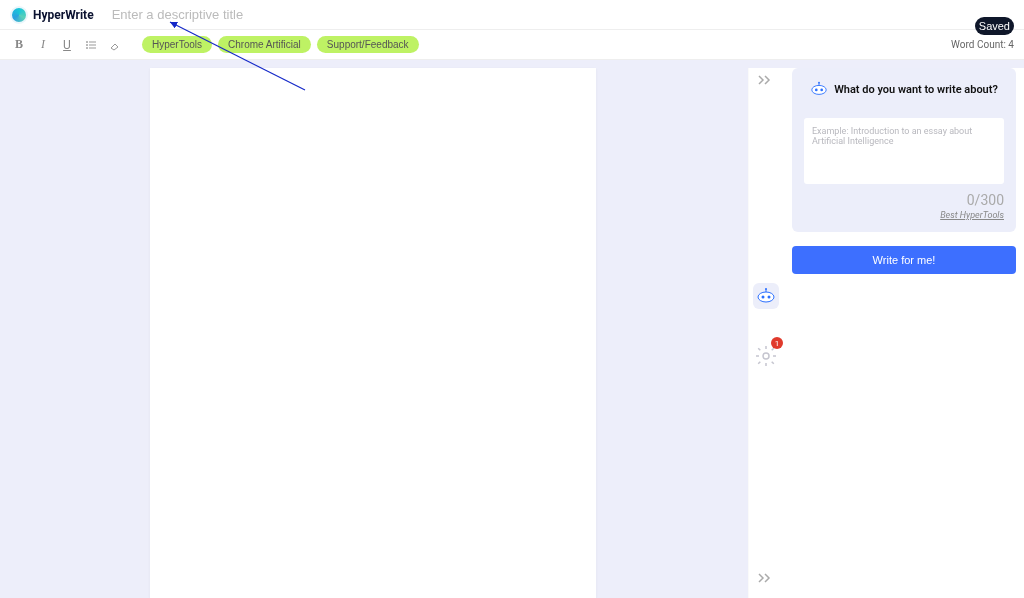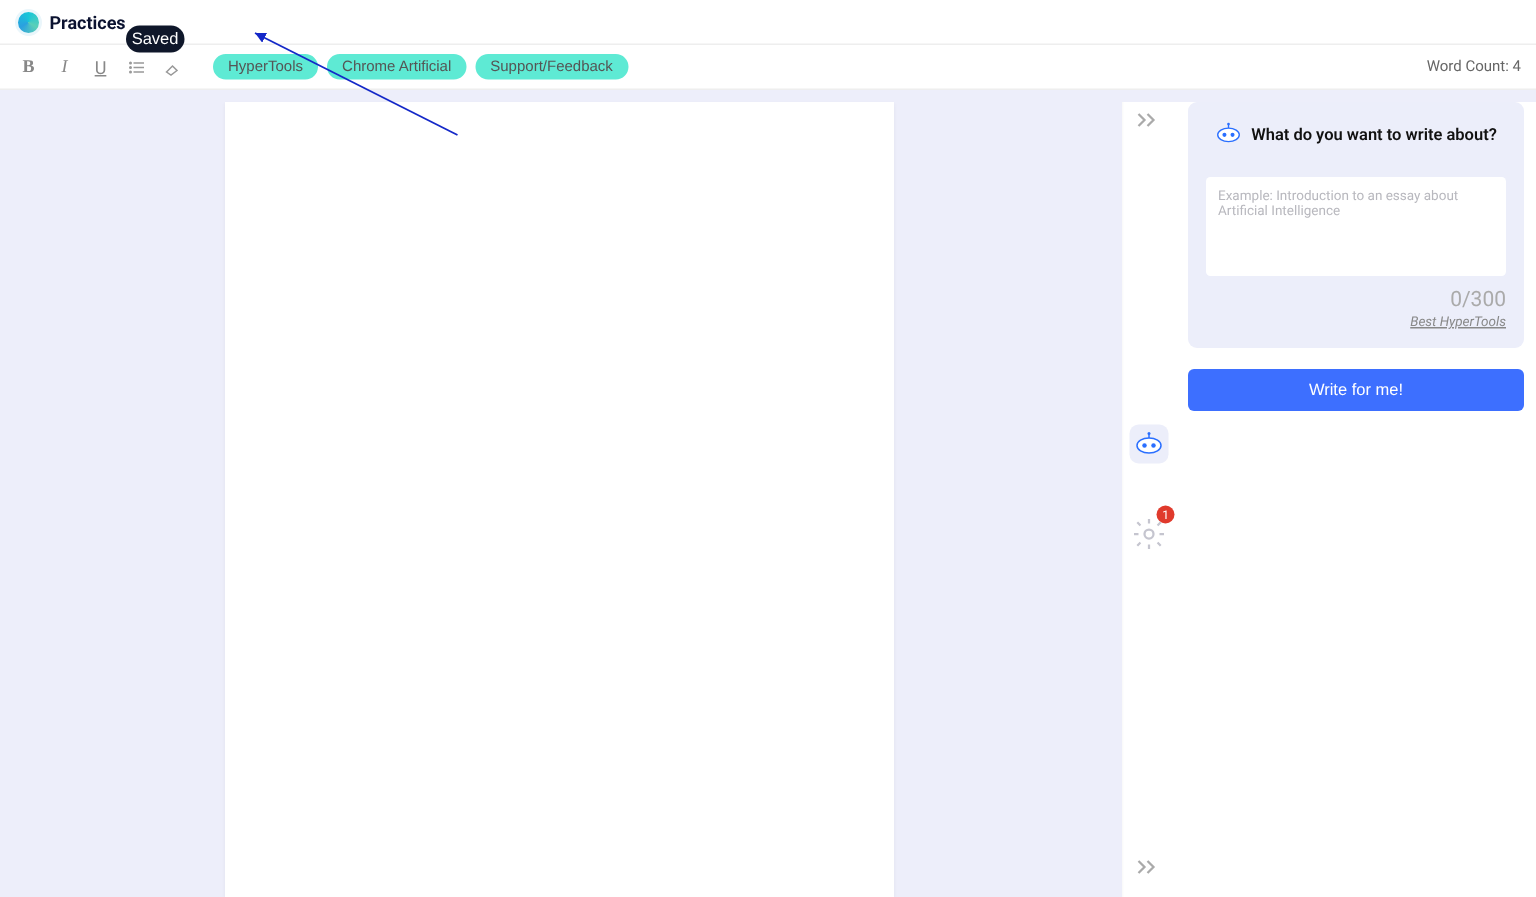--- a/index.html
+++ b/index.html
@@ -72,21 +72,21 @@
       font-size: 12px;
       color: #888;
       cursor: pointer;
     }
     .bold { font-weight: 800; font-family: Georgia, serif; }
     .italic { font-style: italic; font-family: Georgia, serif; }
     .underline { text-decoration: underline; }
     .fmt-sep { width: 6px; }
 
     .pill-btn {
-      background: #5eead4;
+      background: #bef264;
       border-radius: 10px;
       font-size: 10px;
       color: #555;
       padding: 3px 10px;
       cursor: pointer;
       border: none;
     }
     .word-count {
       margin-left: auto;
       font-size: 10px;
@@ -235,22 +235,23 @@
     }
 
     svg { display: block; }
   </style>
 </head>
 <body>
 
 <div class="header">
   <div class="logo-wrap">
     <div class="logo-circle"></div>
-    <span class="logo-text">Practices</span>
+    <span class="logo-text">HyperWrite</span>
   </div>
+  <input class="title-input" type="text" placeholder="Enter a descriptive title" style="">
   <button class="saved-btn">Saved</button>
 </div>
 
 <div class="toolbar">
   <span class="fmt-btn bold">B</span>
   <span class="fmt-btn italic">I</span>
   <span class="fmt-btn underline">U</span>
   <span class="fmt-btn">
     <svg width="12" height="12" viewBox="0 0 12 12">
       <g stroke="#999" stroke-width="1" fill="none">

